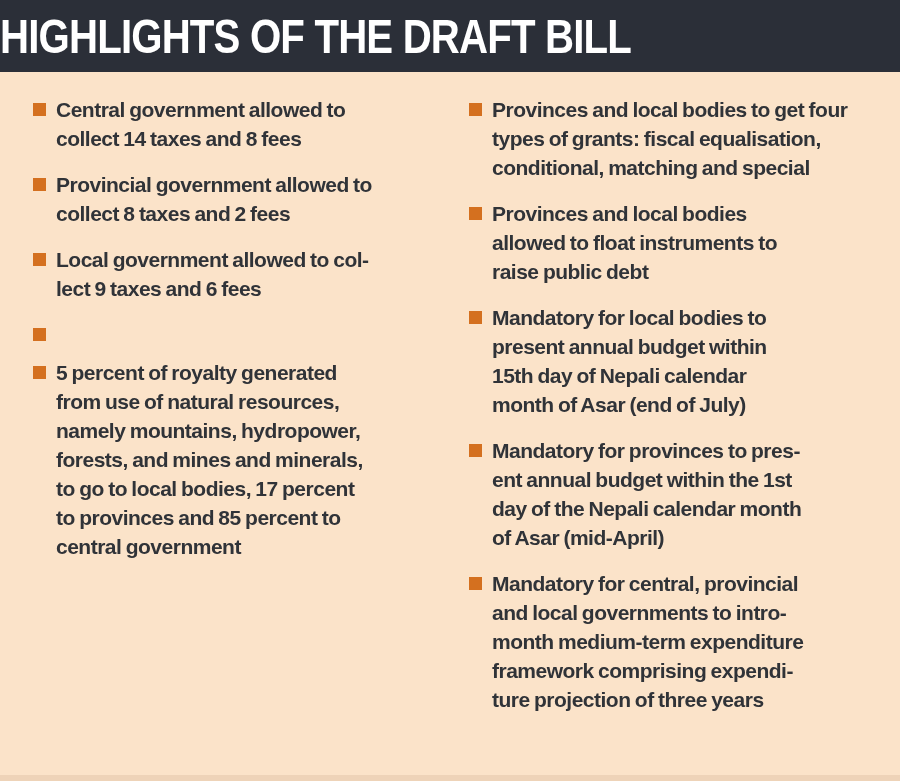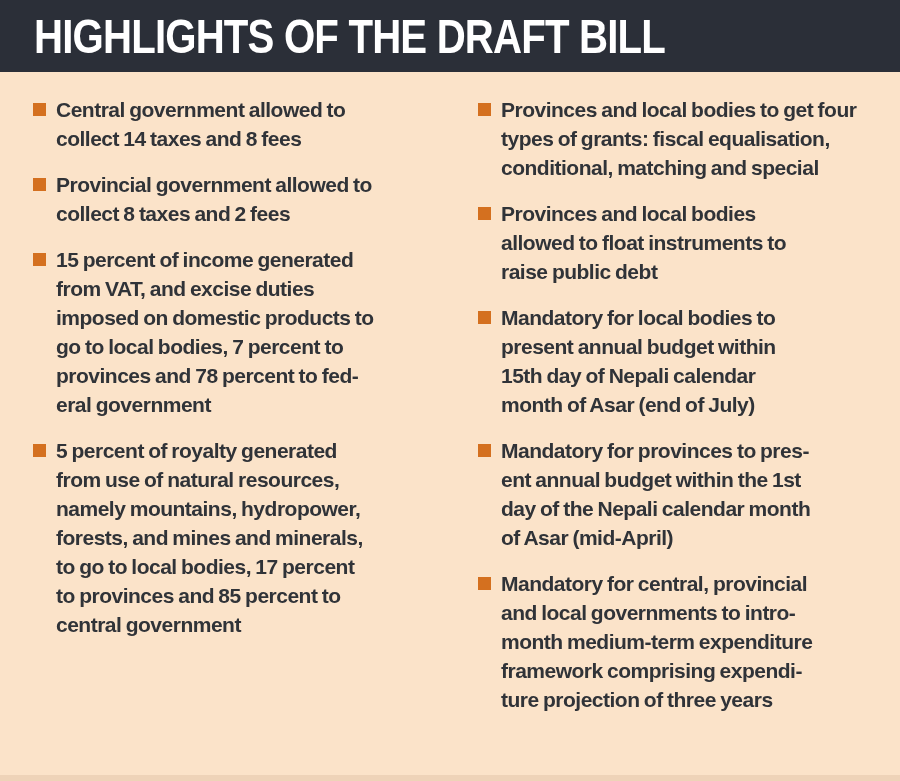--- a/index.html
+++ b/index.html
@@ -10,36 +10,35 @@
     background: #fbe3c9;
     font-family: "Liberation Sans", sans-serif;
     overflow: hidden;
     box-sizing: border-box;
   }
   .titlebar {
     height: 72px;
     background: #2b2f38;
     display: flex;
     align-items: center;
-    padding-left: 34px;
     box-sizing: border-box;
   }
   .title {
     margin: 0;
     color: #ffffff;
     font-size: 49px;
     font-weight: bold;
     letter-spacing: -1px;
     white-space: nowrap;
     transform: scaleX(0.82);
     transform-origin: left center;
   }
   .panel {
     display: flex;
-    gap: 33px;
+    gap: 24px;
     padding: 23px 10px 0 33px;
     box-sizing: border-box;
   }
   .col {
     list-style: none;
     margin: 0;
     padding: 0;
   }
   .col-left { flex: 0 0 412px; }
   .col-right { flex: 1 1 auto; }
@@ -89,26 +88,25 @@
         <p class="text">Central government allowed to
 collect 14 taxes and 8 fees</p>
       </li>
       <li class="item">
         <span class="bullet"></span>
         <p class="text">Provincial government allowed to
 collect 8 taxes and 2 fees</p>
       </li>
       <li class="item">
         <span class="bullet"></span>
-        <p class="text">15 percent of income generated
-from VAT, and excise duties
-imposed on domestic products to
-go to local bodies, 7 percent to
-provinces and 78 percent to fed-
-eral government</p>
+        <p class="text">Local government allowed to col-
+lect 9 taxes and 6 fees</p>
+      </li>
+      <li class="item">
+        <span class="bullet"></span>
       </li>
       <li class="item">
         <span class="bullet"></span>
         <p class="text">5 percent of royalty generated
 from use of natural resources,
 namely mountains, hydropower,
 forests, and mines and minerals,
 to go to local bodies, 17 percent
 to provinces and 85 percent to
 central government</p>

